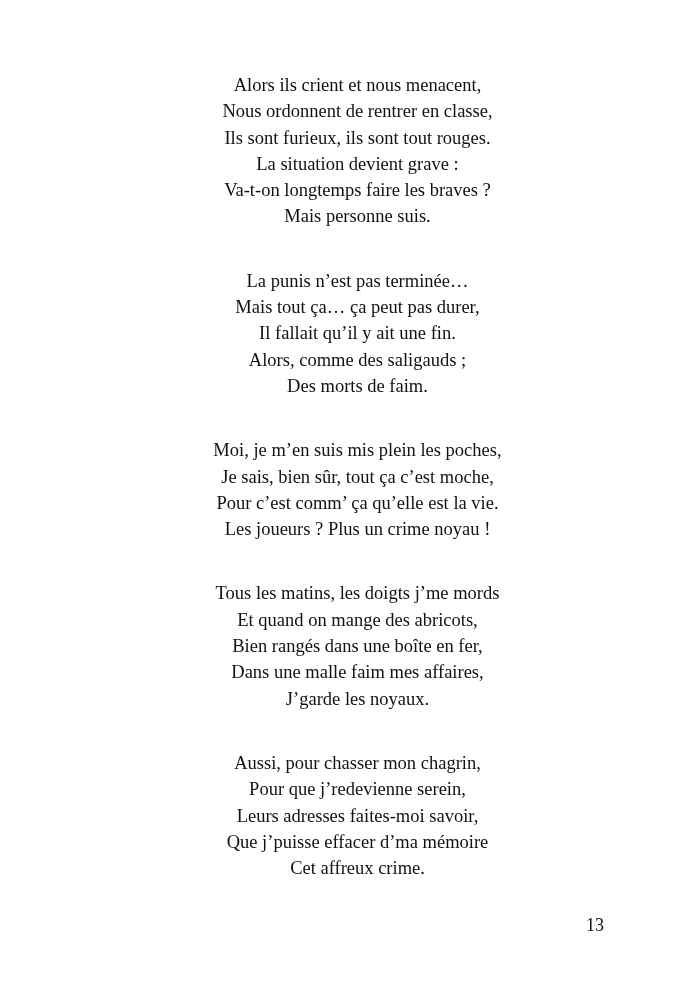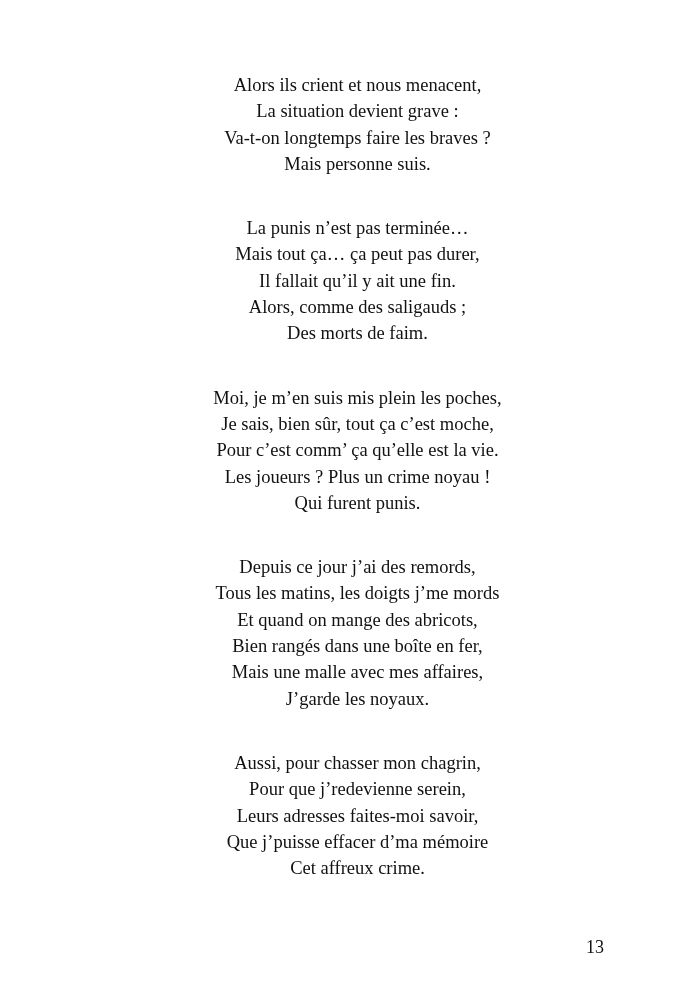--- a/index.html
+++ b/index.html
@@ -29,55 +29,55 @@
     .line {
       display: block;
       font-size: 18.5px;
       line-height: 26.3px;
       height: 26.3px;
       white-space: nowrap;
     }
     .page-number {
       position: absolute;
       left: 586px;
-      top: 936px;
+      top: 914px;
       font-size: 18px;
       line-height: 22px;
     }
   </style>
 </head>
 <body>
 
 <div class="poem">
   <div class="stanza">
     <span class="line">Alors ils crient et nous menacent,</span>
+    <span class="line">Nous ordonnent de rentrer en classe,</span>
+    <span class="line">Ils sont furieux, ils sont tout rouges.</span>
     <span class="line">La situation devient grave :</span>
     <span class="line">Va-t-on longtemps faire les braves ?</span>
     <span class="line">Mais personne suis.</span>
   </div>
   <div class="stanza">
     <span class="line">La punis n’est pas terminée…</span>
     <span class="line">Mais tout ça… ça peut pas durer,</span>
     <span class="line">Il fallait qu’il y ait une fin.</span>
     <span class="line">Alors, comme des saligauds ;</span>
     <span class="line">Des morts de faim.</span>
   </div>
   <div class="stanza">
     <span class="line">Moi, je m’en suis mis plein les poches,</span>
     <span class="line">Je sais, bien sûr, tout ça c’est moche,</span>
     <span class="line">Pour c’est comm’ ça qu’elle est la vie.</span>
     <span class="line">Les joueurs ? Plus un crime noyau !</span>
-    <span class="line">Qui furent punis.</span>
   </div>
   <div class="stanza">
-    <span class="line">Depuis ce jour j’ai des remords,</span>
     <span class="line">Tous les matins, les doigts j’me mords</span>
     <span class="line">Et quand on mange des abricots,</span>
     <span class="line">Bien rangés dans une boîte en fer,</span>
-    <span class="line">Mais une malle avec mes affaires,</span>
+    <span class="line">Dans une malle faim mes affaires,</span>
     <span class="line">J’garde les noyaux.</span>
   </div>
   <div class="stanza">
     <span class="line">Aussi, pour chasser mon chagrin,</span>
     <span class="line">Pour que j’redevienne serein,</span>
     <span class="line">Leurs adresses faites-moi savoir,</span>
     <span class="line">Que j’puisse effacer d’ma mémoire</span>
     <span class="line">Cet affreux crime.</span>
   </div>
 </div>

